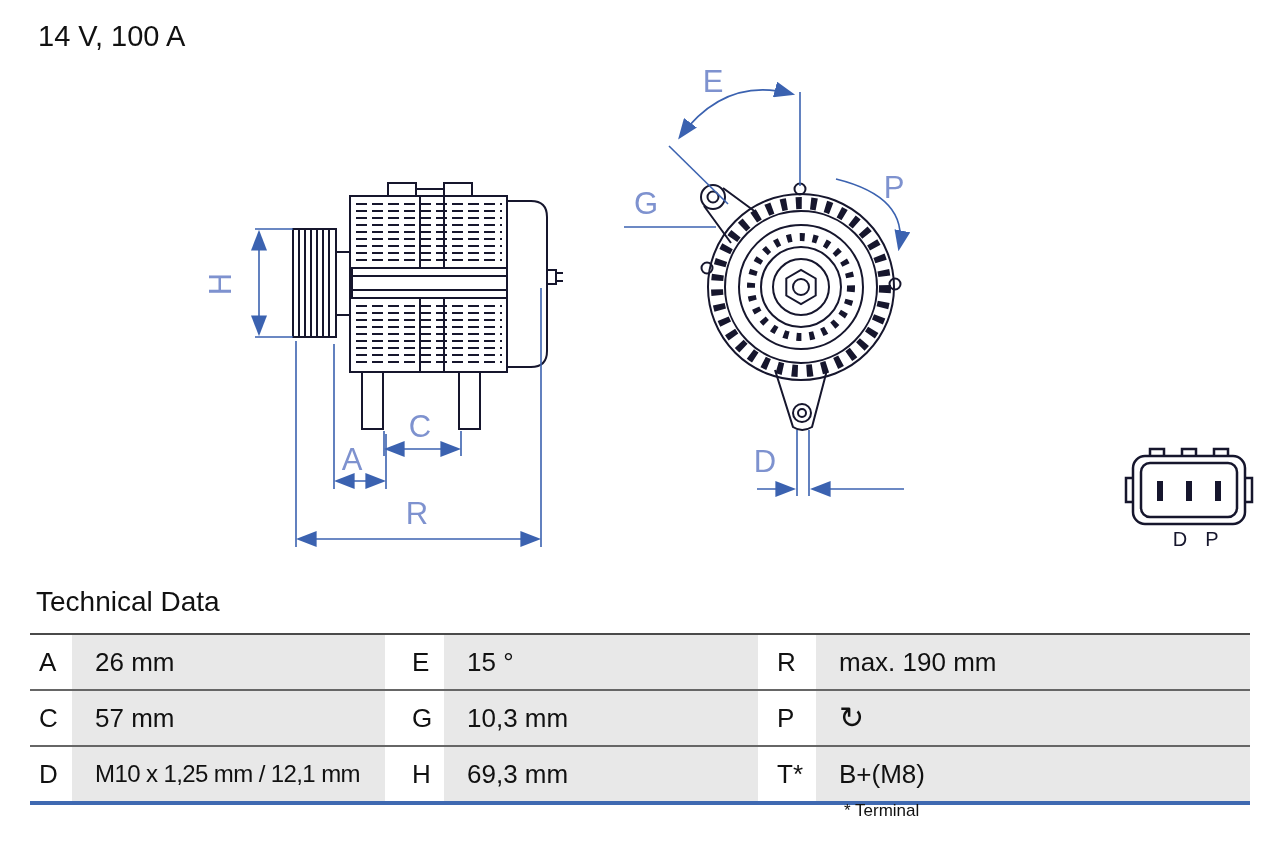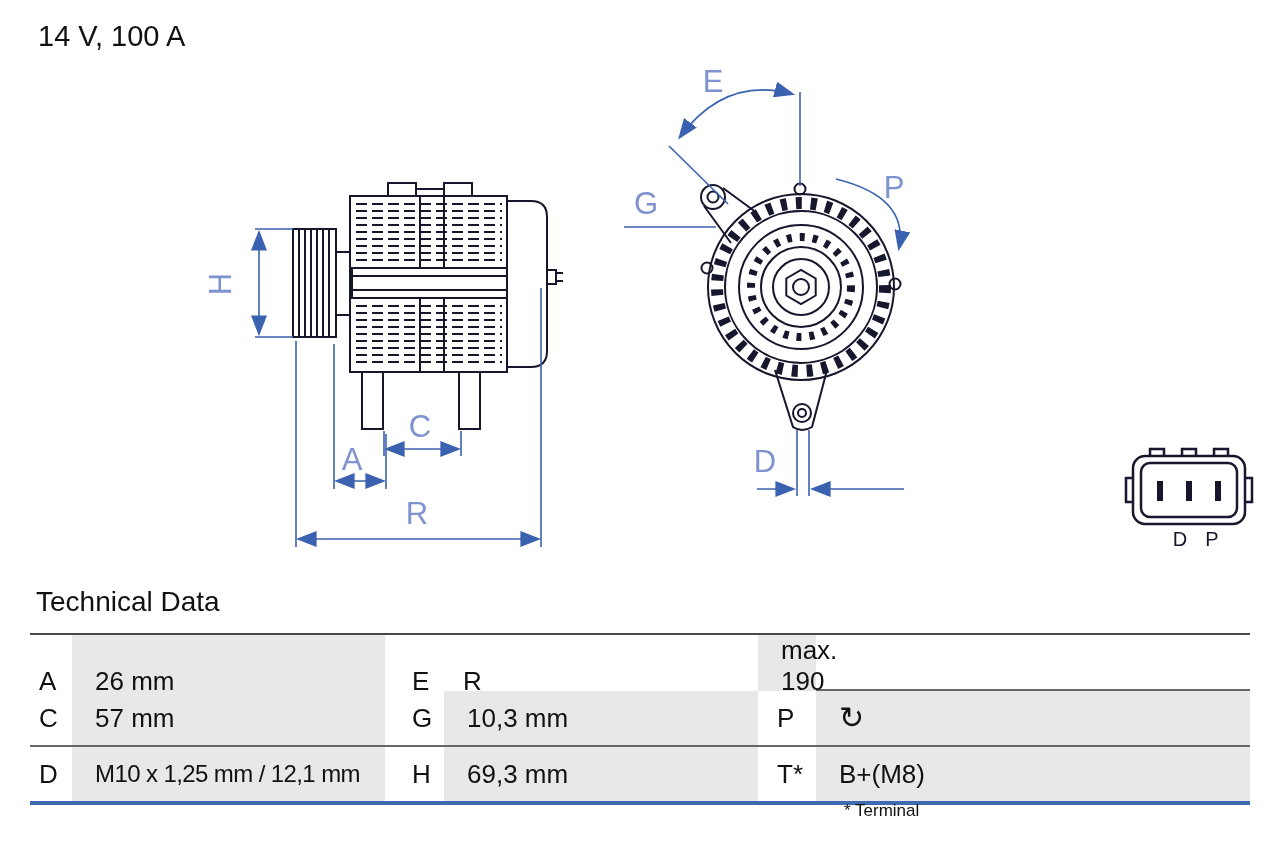--- a/index.html
+++ b/index.html
@@ -122,20 +122,21 @@
   </g>
 </svg>
 
 <div class="abs" id="tech-title">Technical Data</div>
 
 <div class="abs" id="table">
   <div class="trow sep">
     <div class="tc k k1">A</div>
     <div class="tc v">26 mm</div>
     <div class="tc k k2">E</div>
+    <div class="tc v">15 °</div>
     <div class="tc k k3">R</div>
     <div class="tc v">max. 190 mm</div>
   </div>
   <div class="trow sep">
     <div class="tc k k1">C</div>
     <div class="tc v">57 mm</div>
     <div class="tc k k2">G</div>
     <div class="tc v">10,3 mm</div>
     <div class="tc k k3">P</div>
     <div class="tc v">

